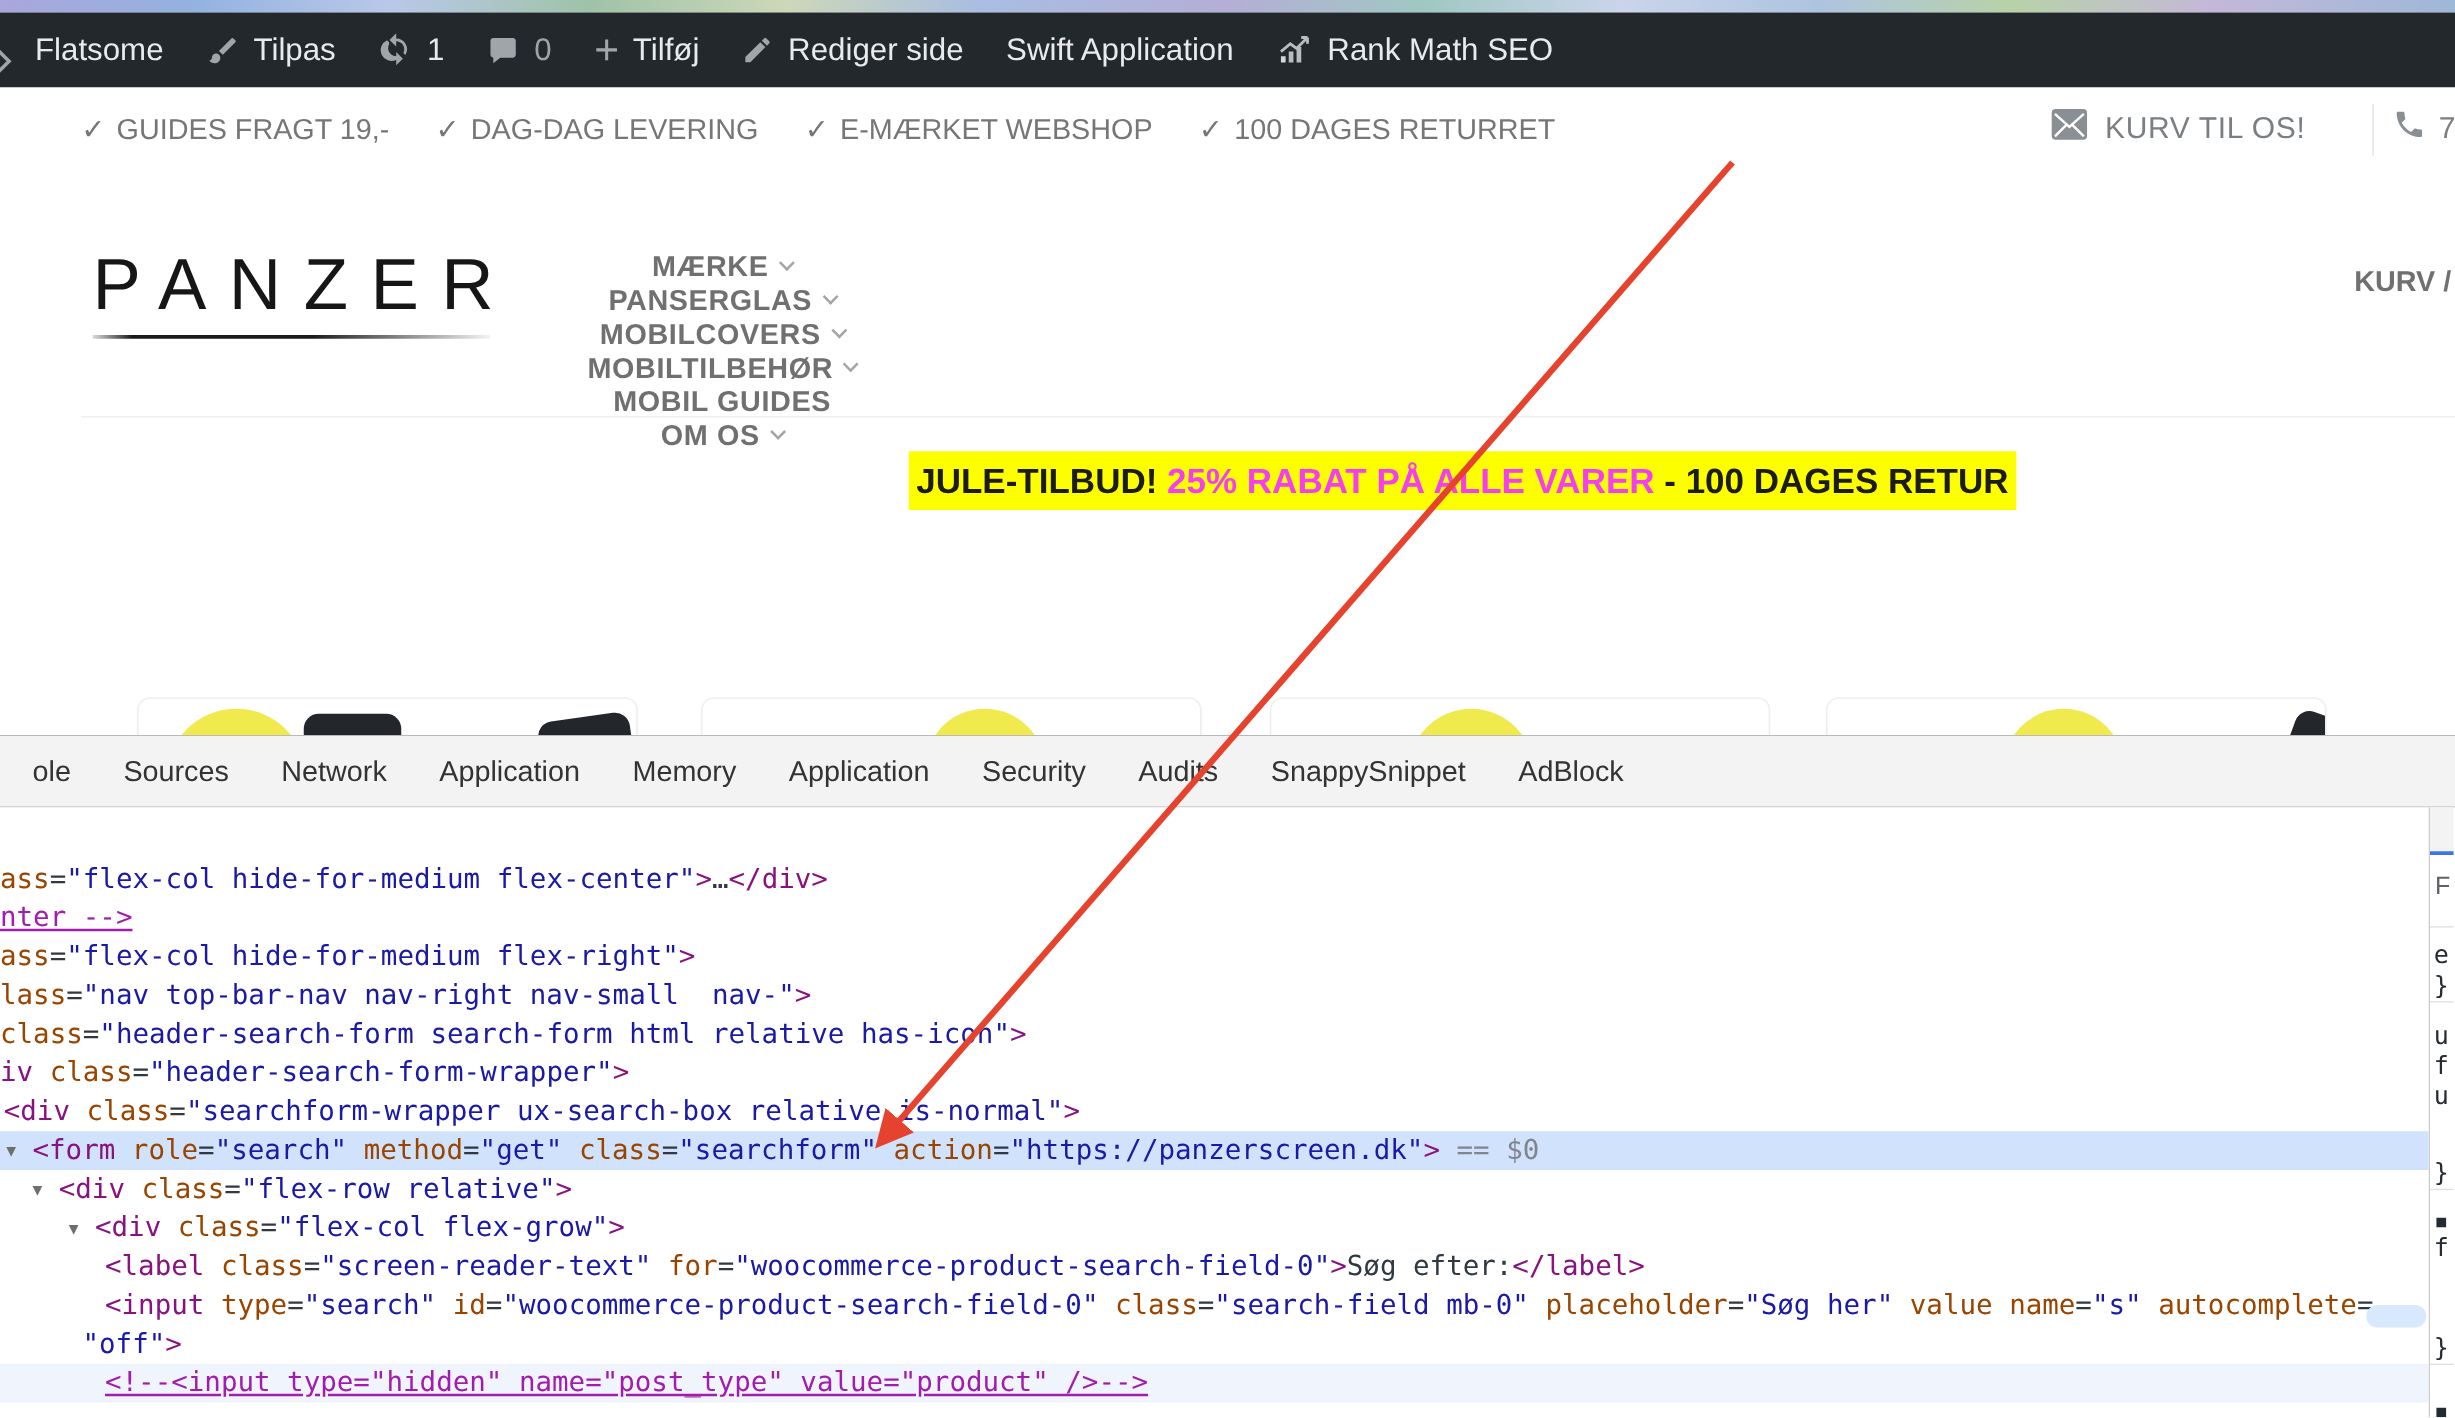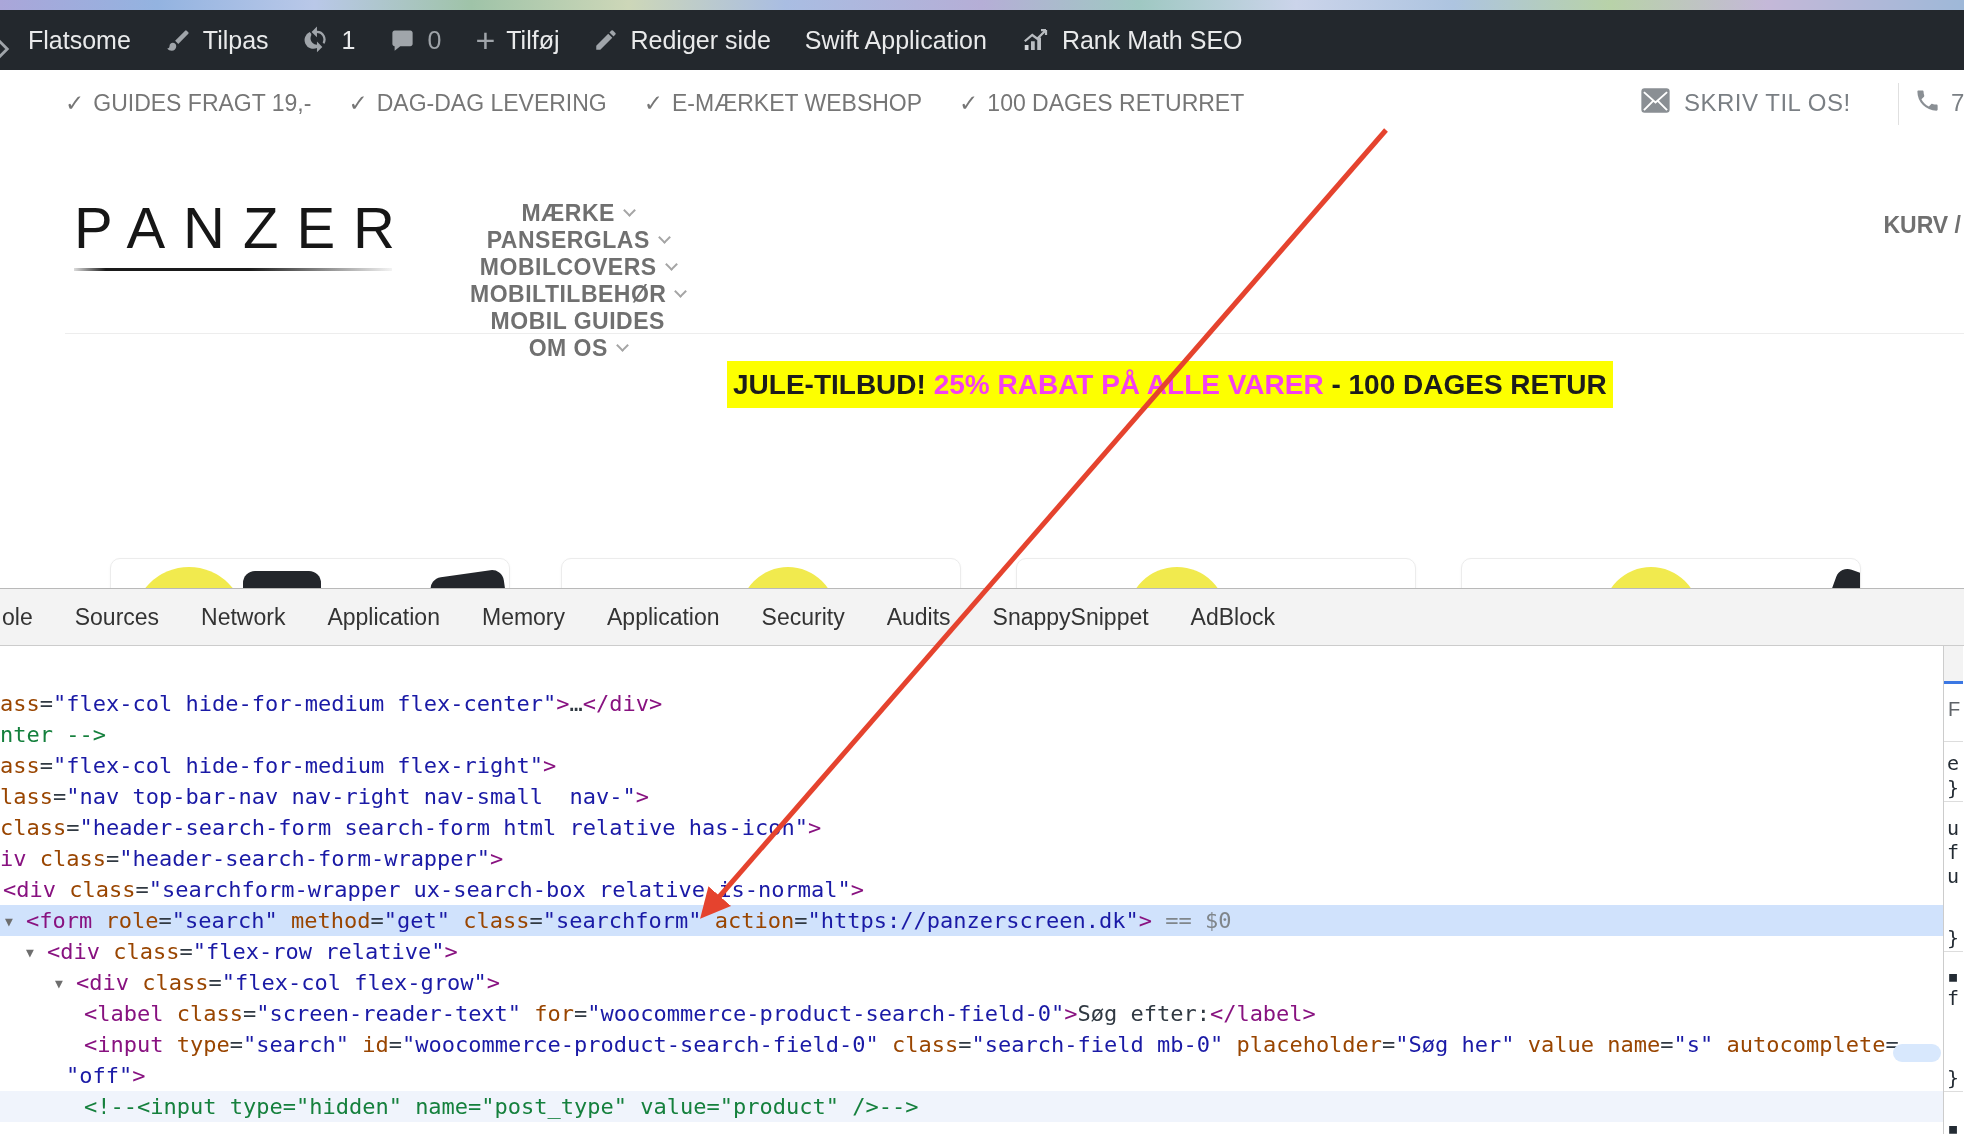--- a/index.html
+++ b/index.html
@@ -62,31 +62,31 @@
     border:1px solid #ececec; border-radius:10px; box-shadow:0 1px 3px rgba(0,0,0,.04); overflow:hidden; cursor:pointer; z-index:1; }
   .blob { position:absolute; border-radius:50%; background:#f1ea4e; }
   .phone { position:absolute; background:#23262b; border-radius:12px; }
 
   
   .devtools { position:absolute; left:0; top:588px; width:1964px; height:546px; background:#fff;
     border-top:1px solid #b9b9b9; z-index:10; }
   .dt-tabs { height:57px; background:#f3f3f3; border-bottom:1px solid #ccc; display:flex; align-items:center;
     color:#333; font-size:23px; overflow:hidden; }
   .dt-tab { padding:0 21px; height:57px; display:flex; align-items:center; cursor:pointer; white-space:nowrap; }
-  .dt-tab.partial { padding-left:2px; }
+  .dt-tab.partial { padding-left:2px;margin-left:24px; }
   .dt-body { position:relative; display:flex; height:488px; }
   .dt-code { width:1943px; height:100%; overflow:hidden; padding-top:42px; background:#fff; }
   .code-row { height:31px; line-height:31px; font-family:"DejaVu Sans Mono", monospace; font-size:22px;
     color:#303942; white-space:pre; cursor:default; }
   .code-row.selected { background:#d0e2fc; }
   .code-row.hover { background:#f0f4fc; }
   .seg-tag { color:#881280; }
   .seg-attr { color:#994500; }
   .seg-val { color:#1a1aa6; }
-  .seg-com { color:#15803d; }
+  .seg-com { color:#a21caf;text-decoration:underline; }
   .seg-txt { color:#303942; }
   .seg-meta { color:#80868b; }
   .seg-arrow { color:#6e6e6e; display:inline-block; width:21px; font-size:13px; vertical-align:2px; }
   .dt-sidebar { position:relative; width:20px; border-left:1px solid #ccc; background:#fff; overflow:hidden; }
   .sb-strip { position:absolute; left:0; top:0; width:100%; height:38px; background:#f3f3f3; }
   .sb-blue { position:absolute; left:0; top:35px; width:100%; height:3px; background:#3b77e3; }
   .sb-filter { position:absolute; left:4px; top:52px; font-size:20px; color:#5f6368; }
   .sb-frag { position:absolute; left:3px; font-family:"DejaVu Sans Mono", monospace; font-size:20px; color:#232b33; line-height:24px; }
   .sb-div { position:absolute; left:0; width:100%; height:1px; background:#ddd; }
   .pill { position:absolute; left:1893px; top:1044px; width:48px; height:18px; background:#d8e8fd; border-radius:9px; z-index:11; }
@@ -178,21 +178,21 @@
         <span>100 DAGES RETURRET</span>
       </span>
   </div>
   <div class="contact">
     <span>
       <svg width="31" height="27" viewBox="0 0 24 21">
           <rect x="1" y="1" width="22" height="19" rx="2.5" fill="#8a8f94"></rect>
           <path d="M3 4l9 8 9-8M3 18l7-7m11 7l-7-7" stroke="#fff" stroke-width="1.5" fill="none"></path>
         </svg>
     </span>
-    <span>SKRIV TIL OS!</span>
+    <span>KURV TIL OS!</span>
   </div>
   <div class="tb-divider"></div>
   <div class="phone-box">
     <span>
       <svg width="27" height="27" viewBox="0 0 24 24">
           <path fill="#8a8f94" d="M6.6 10.8c1.4 2.8 3.8 5.1 6.6 6.6l2.2-2.2c.3-.3.7-.4 1-.2 1.1.4 2.4.6 3.6.6.6 0 1 .4 1 1V20c0 .6-.4 1-1 1C10.6 21 3 13.4 3 4c0-.6.4-1 1-1h3.5c.6 0 1 .4 1 1 0 1.3.2 2.5.6 3.6.1.3 0 .7-.2 1l-2.3 2.2z"></path>
         </svg>
     </span>
     <span>71</span>
   </div>

